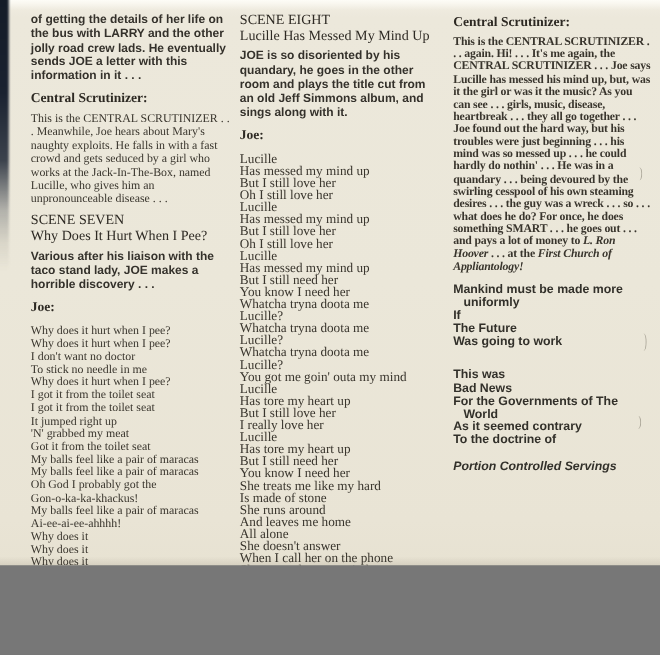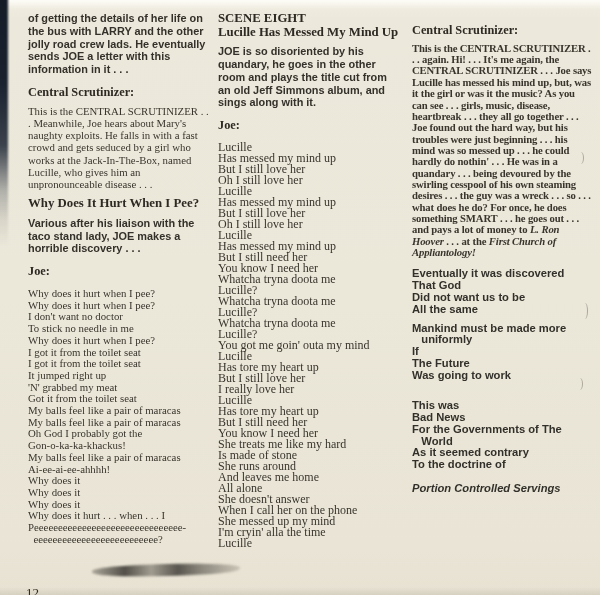--- a/index.html
+++ b/index.html
@@ -1,17 +1,17 @@
 <!DOCTYPE html>
 <html><head>
 <meta charset="utf-8">
 <style>
   html,body { margin:0; padding:0; background:#777; }
   .page {
-    position:relative; width:600px; height:595px; overflow:hidden;
+    position:relative; width:600px; height:514px; overflow:hidden;
     background: linear-gradient(180deg,#f2eee3 0%,#ece8db 3%,#ebe7d9 50%,#e9e4d5 92%,#e7e2d2 100%);
     font-family:"Liberation Serif", serif;
   }
   
   .edge-top { position:absolute; left:0; top:0; right:0; height:9px;
     background:linear-gradient(180deg, rgba(255,255,250,.85), rgba(255,255,250,0)); }
   .edge-left { position:absolute; left:-2px; top:-4px; width:10px; height:250px;
     background:linear-gradient(180deg,#141c28 0%,#1a2230 35%,#3c434d 60%,rgba(90,95,100,.4) 78%,rgba(120,118,110,.15) 90%,rgba(120,118,110,0) 100%);
     filter:blur(1.2px); }
   .edge-bottom { position:absolute; left:0; bottom:0; right:0; height:8px;
@@ -29,22 +29,22 @@
   .col { position:absolute; top:12px; }
   .col1 { left:28px;  width:184px; }
   .col2 { left:218px; width:184px; }
   .col3 { left:412px; width:180px; top:14px; }
 
   
   .sans { font-family:"Liberation Sans", sans-serif; font-weight:600;
     font-size:10.9px; line-height:12.8px; color:#34312b; }
   .serif { font-size:10.8px; line-height:12.2px; color:#39352d; }
   .para  { margin:0 0 7px 0; }
-  .h-serif { font-size:12.3px; line-height:13.8px; font-weight:bold; color:#2d2923; margin:10px 0 5px 0; }
-  .h-scene { font-size:12.8px; line-height:13.6px; font-weight:bold; color:#2d2923; margin:0 0 6px 0; }
+  .h-serif { font-size:12.3px; line-height:13.8px; font-weight:bold; color:#2d2923; margin:0 0 5px 0; }
+  .h-scene { font-size:12.8px; line-height:13.6px; font-weight:normal; color:#2d2923; margin:0 0 6px 0; }
   .block { display:block; }
   .lyrics { white-space:pre-line; color:#39352d; }
   .lyrics1 { font-size:10.8px; line-height:11.7px; }
   .lyrics2 { font-size:12px; line-height:11.0px; }
   .para3 { font-size:10.7px; line-height:11.35px; letter-spacing:-0.15px; margin:0 0 10px 0; color:#39352d;font-weight:bold; }
   .stanza { font-family:"Liberation Sans", sans-serif; font-weight:bold;
     font-size:11.2px; line-height:11.8px; white-space:pre-line; color:#32302a; margin:0 0 7px 0; }
   .ital { font-style:italic; }
   .mb-joe { margin-bottom:9px; }
   .pageno { position:absolute; left:26px; top:585px; font-size:13px; font-weight:normal; color:#2d2923; }
@@ -56,20 +56,21 @@
 
   <div class="edge-top"></div>
   <div class="edge-left"></div>
   <div class="edge-bottom"></div>
 
   <section class="col col1">
     <p class="sans para">of getting the details of her life on the bus with LARRY and the other jolly road crew lads. He eventually sends JOE a letter with this information in it . . .</p>
     <h3 class="h-serif">Central Scrutinizer:</h3>
     <p class="serif para">This is the CENTRAL SCRUTINIZER . . . Meanwhile, Joe hears about Mary's naughty exploits. He falls in with a fast crowd and gets seduced by a girl who works at the Jack-In-The-Box, named Lucille, who gives him an unpronounceable disease . . .</p>
     <h2 class="h-scene">
+      <span class="block">SCENE SEVEN</span>
       <span class="block">Why Does It Hurt When I Pee?</span>
     </h2>
     <p class="sans para">Various after his liaison with the taco stand lady, JOE makes a horrible discovery . . .</p>
     <h3 class="h-serif mb-joe">Joe:</h3>
     <div class="lyrics lyrics1">Why does it hurt when I pee?
 Why does it hurt when I pee?
 I don't want no doctor
 To stick no needle in me
 Why does it hurt when I pee?
 I got it from the toilet seat
@@ -133,24 +134,20 @@
 She doesn't answer
 When I call her on the phone
 She messed up my mind
 I'm cryin' alla the time
 Lucille</div>
   </section>
 
   <section class="col col3">
     <h3 class="h-serif">Central Scrutinizer:</h3>
     <p class="para3"><span>This is the CENTRAL SCRUTINIZER . . . again. Hi! . . . It's me again, the CENTRAL SCRUTINIZER . . . Joe says Lucille has messed his mind up, but, was it the girl or was it the music? As you can see . . . girls, music, disease, heartbreak . . . they all go together . . . Joe found out the hard way, but his troubles were just beginning . . . his mind was so messed up . . . he could hardly do nothin' . . . He was in a quandary . . . being devoured by the swirling cesspool of his own steaming desires . . . the guy was a wreck . . . so . . . what does he do? For once, he does something SMART . . . he goes out . . . and pays a lot of money to </span><span class="ital">L. Ron Hoover</span><span> . . . at the </span><span class="ital">First Church of Appliantology!</span></p>
-    <div class="stanza">Eventually it was discovered
-That God
-Did not want us to be
-All the same</div>
     <div class="stanza">Mankind must be made more
 &nbsp;&nbsp;&nbsp;uniformly
 If
 The Future
 Was going to work</div>
     <div class="stanza">
       <div>This was
 Bad News
 For the Governments of The
 &nbsp;&nbsp;&nbsp;World

